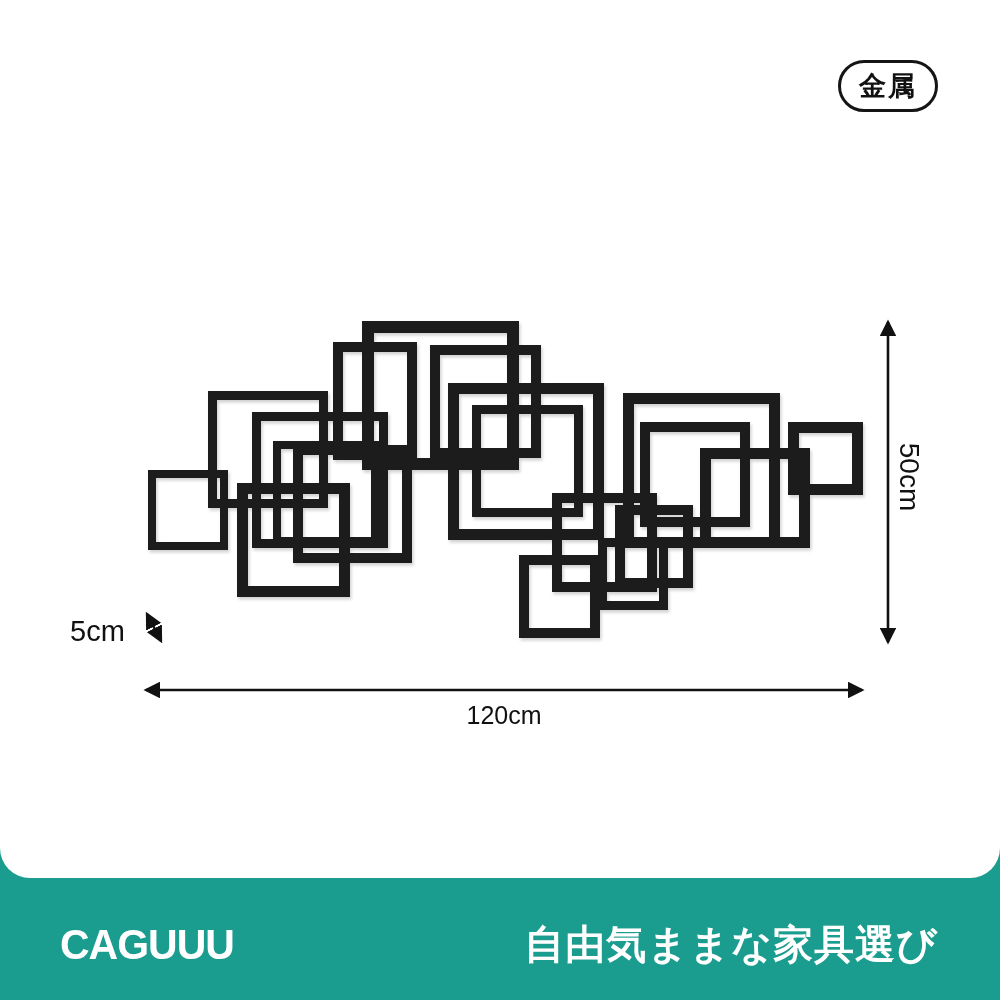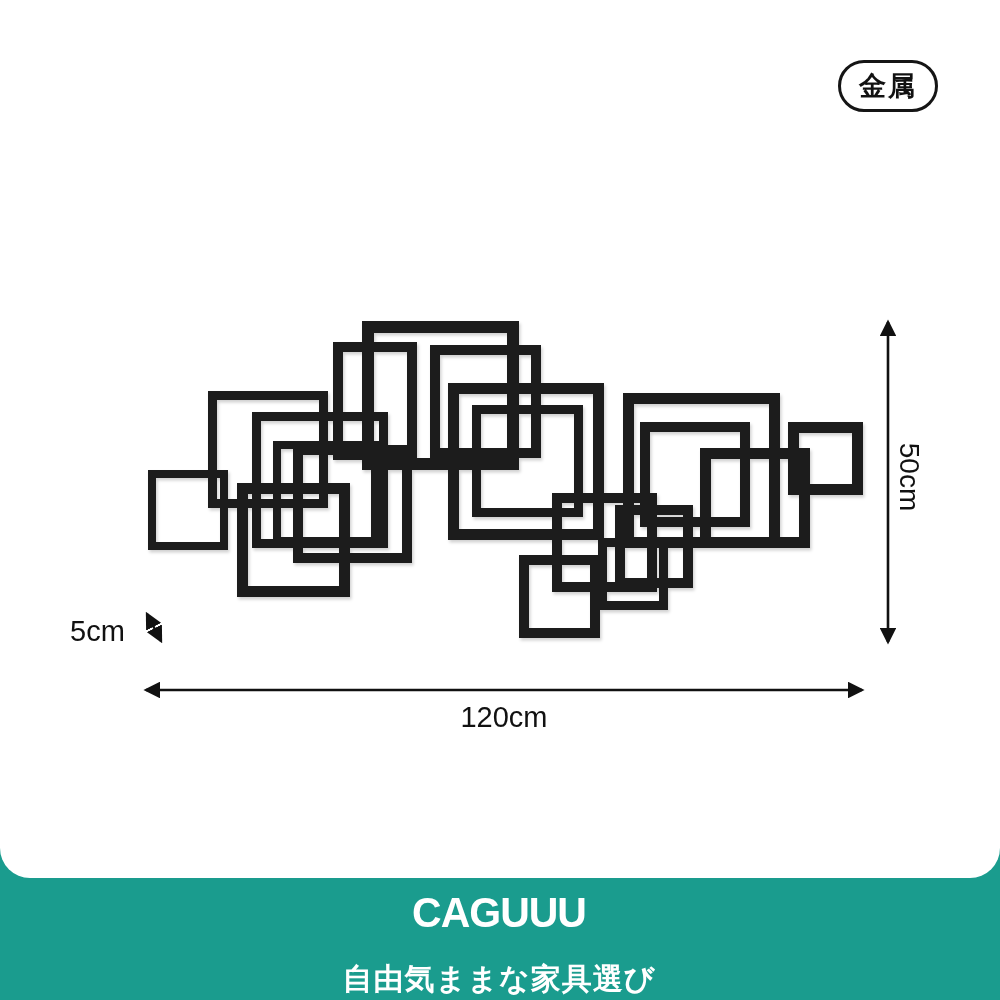--- a/index.html
+++ b/index.html
@@ -27,38 +27,38 @@
   }
   .art-svg{position:absolute;left:0;top:0;z-index:3;}
   .dim-label{
     position:absolute;color:#111;font-weight:500;z-index:4;white-space:nowrap;
   }
   .dim-h{ 
     left:909px;top:477px;font-size:28px;
     transform:translate(-50%,-50%) rotate(90deg);
   }
   .dim-w{ 
-    left:504px;top:701px;font-size:29px;
+    left:504px;top:701px;font-size:25px;
     transform:translate(-50%,0);
   }
   .dim-d{ 
     left:70px;top:615px;font-size:29px;text-align:center;
   }
   .footer{
     position:absolute;left:0;bottom:0;width:1000px;height:111px;
     background:#1a9c8e;z-index:1;
     display:flex;align-items:center;justify-content:space-between;
-    box-sizing:border-box;padding:0 62px 0 60px;flex-direction:column;
+    box-sizing:border-box;padding:0 62px 0 60px;
   }
   .brand{
     color:#ffffff;font-size:41px;font-weight:800;letter-spacing:-1px;
     transform:scaleY(1.05);
   }
   .tagline{
-    color:#ffffff;font-size:30px;font-weight:700;letter-spacing:1px;
+    color:#ffffff;font-size:40px;font-weight:700;letter-spacing:1px;
   }
 </style>
 </head>
 <body style="background: rgb(26, 156, 142);">
 
 <div class="page"></div>
 
 <div class="badge">
   <span>金属</span>
 </div>

